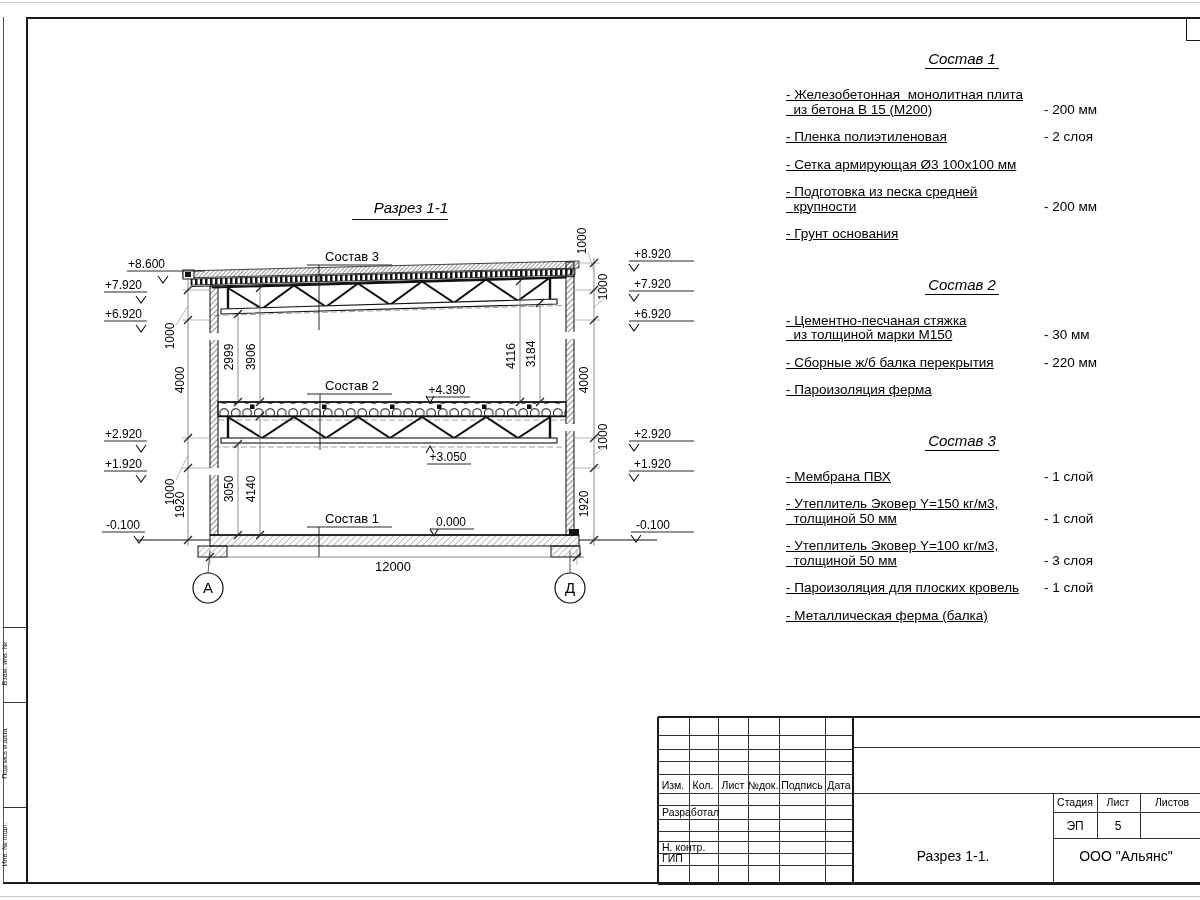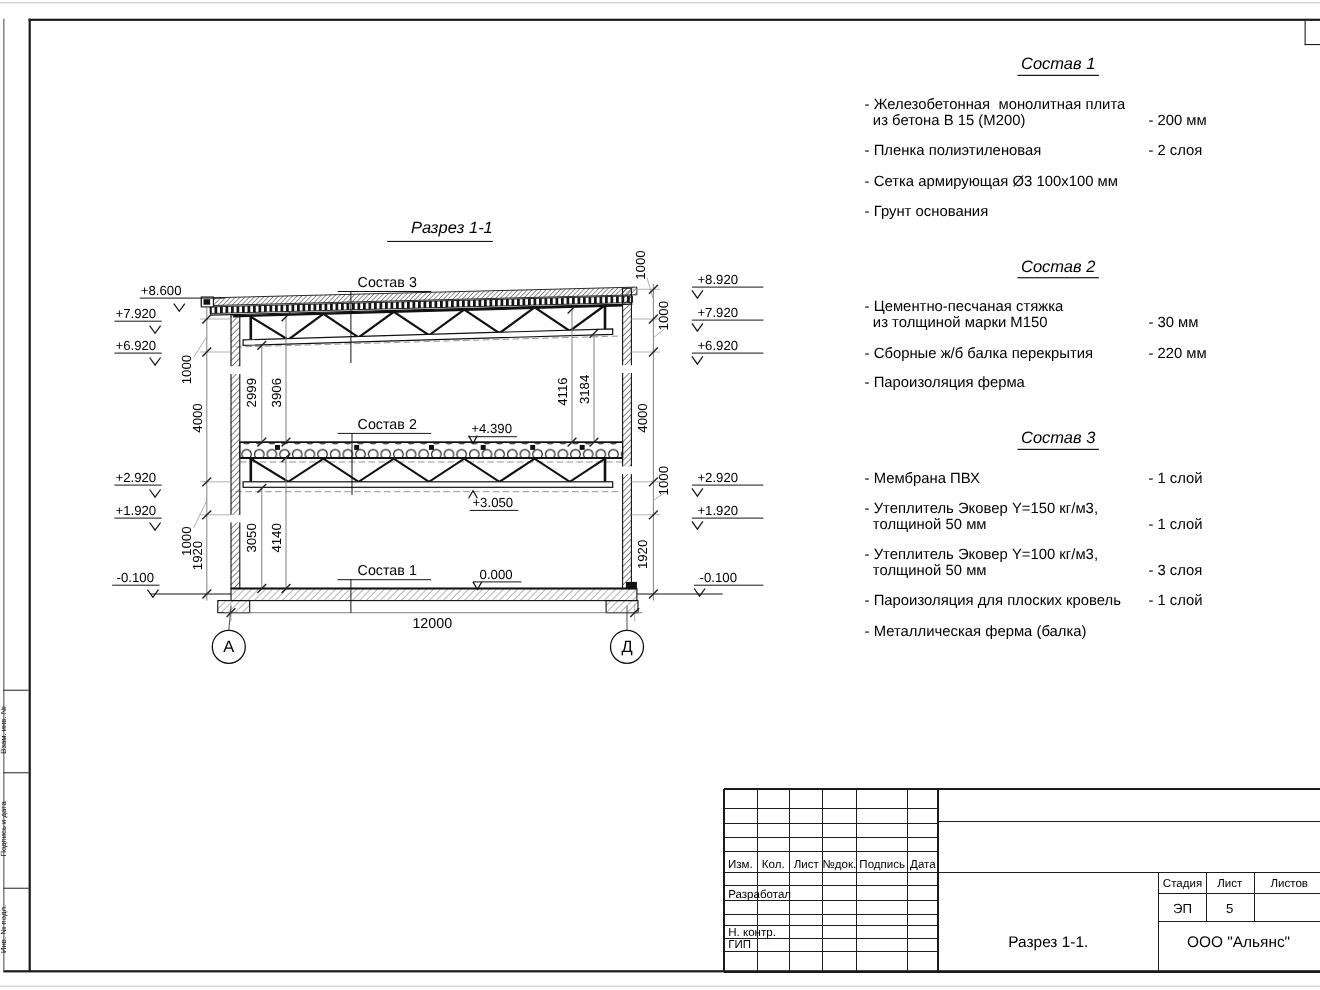--- a/index.html
+++ b/index.html
@@ -13,21 +13,21 @@
   .lbltxt{font-size:13px;fill:#000;}
   
   .sheet-title{position:absolute;left:352px;top:199px;width:96px;text-align:right;
     font-size:15px;font-style:italic;border-bottom:1.3px solid #111;padding-bottom:3px;}
   
   .panel{position:absolute;left:786px;top:50px;width:414px;}
   .comp-list{margin-bottom:34px;}
   .comp-title{width:352px;text-align:center;font-style:italic;font-size:15px;margin-bottom:21px;}
   .comp-title span{border-bottom:1px solid #000;padding:0 3px 1px;}
   .comp-item{position:relative;margin-bottom:13px;font-size:13.5px;line-height:14.5px;min-height:14px;}
-  .comp-item .nm{display:block;width:262px;white-space:pre-wrap;}
+  .comp-item .nm{display:block;width:262px;white-space:pre-wrap;text-decoration:underline;}
   .comp-item .val{position:absolute;left:258px;bottom:0;white-space:nowrap;}
   
   .margin-label{position:absolute;font-size:7px;color:#222;text-align:center;
     transform:rotate(-90deg);white-space:nowrap;overflow:hidden;}
 </style>
 </head>
 <body>
 
 <div class="ln" style="left:0;top:2px;width:1200px;height:1px;background:#c9c9c9;"></div>
 <div class="ln" style="left:0;top:896px;width:1200px;height:1px;background:#c9c9c9;"></div>
@@ -312,20 +312,25 @@
       </div>
     <div class="comp-item">
         <span class="nm">- Пленка полиэтиленовая</span>
         <span class="val">-  2 слоя</span>
       </div>
     <div class="comp-item">
         <span class="nm">- Сетка армирующая Ø3 100х100 мм</span>
         <span class="val"></span>
       </div>
     <div class="comp-item">
+        <span class="nm">- Подготовка из песка средней
+  крупности</span>
+        <span class="val">- 200 мм</span>
+      </div>
+    <div class="comp-item">
         <span class="nm">- Грунт основания</span>
         <span class="val"></span>
       </div>
   </div>
   <div class="comp-list">
     <div class="comp-title"><span>Состав 2</span></div>
     <div class="comp-item">
         <span class="nm">- Цементно-песчаная стяжка
   из толщиной марки М150</span>
         <span class="val">- 30 мм</span>

